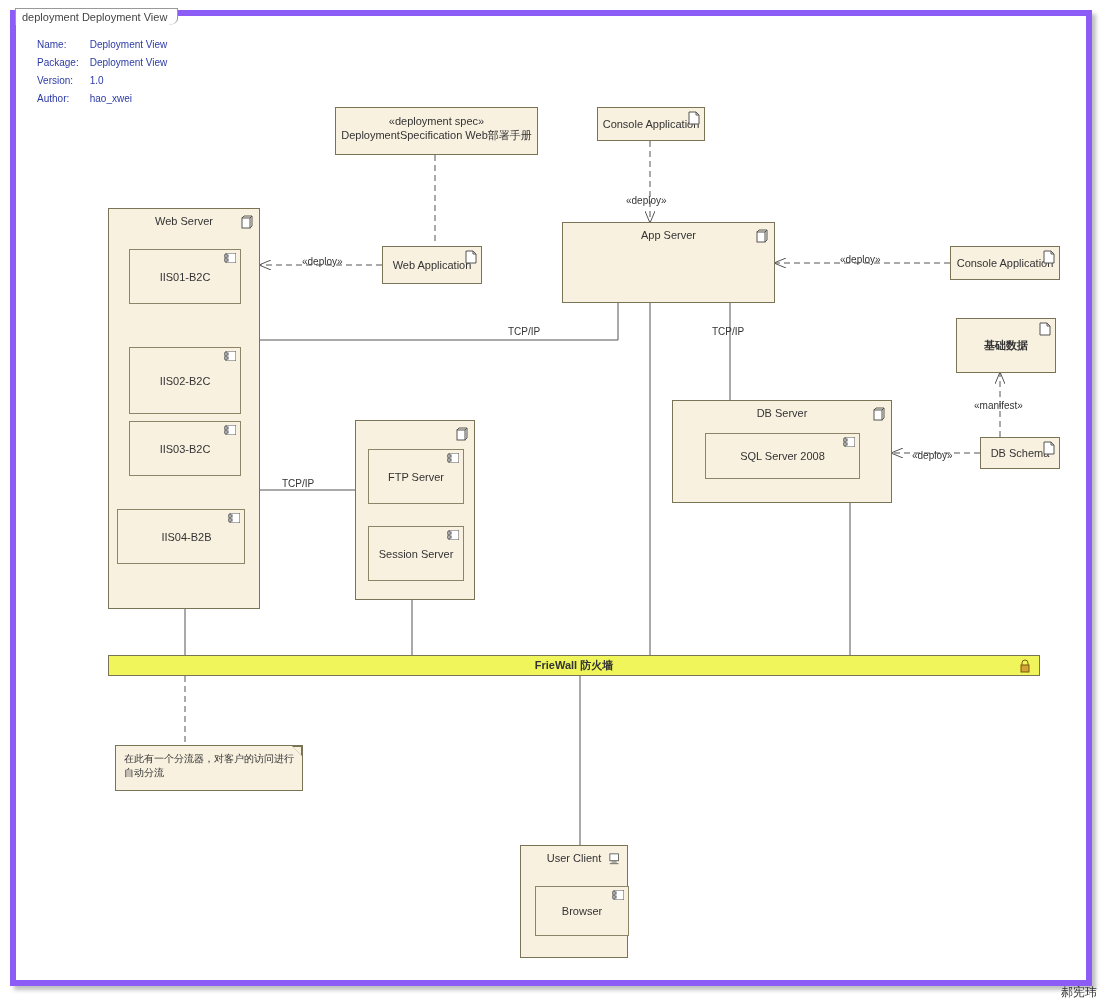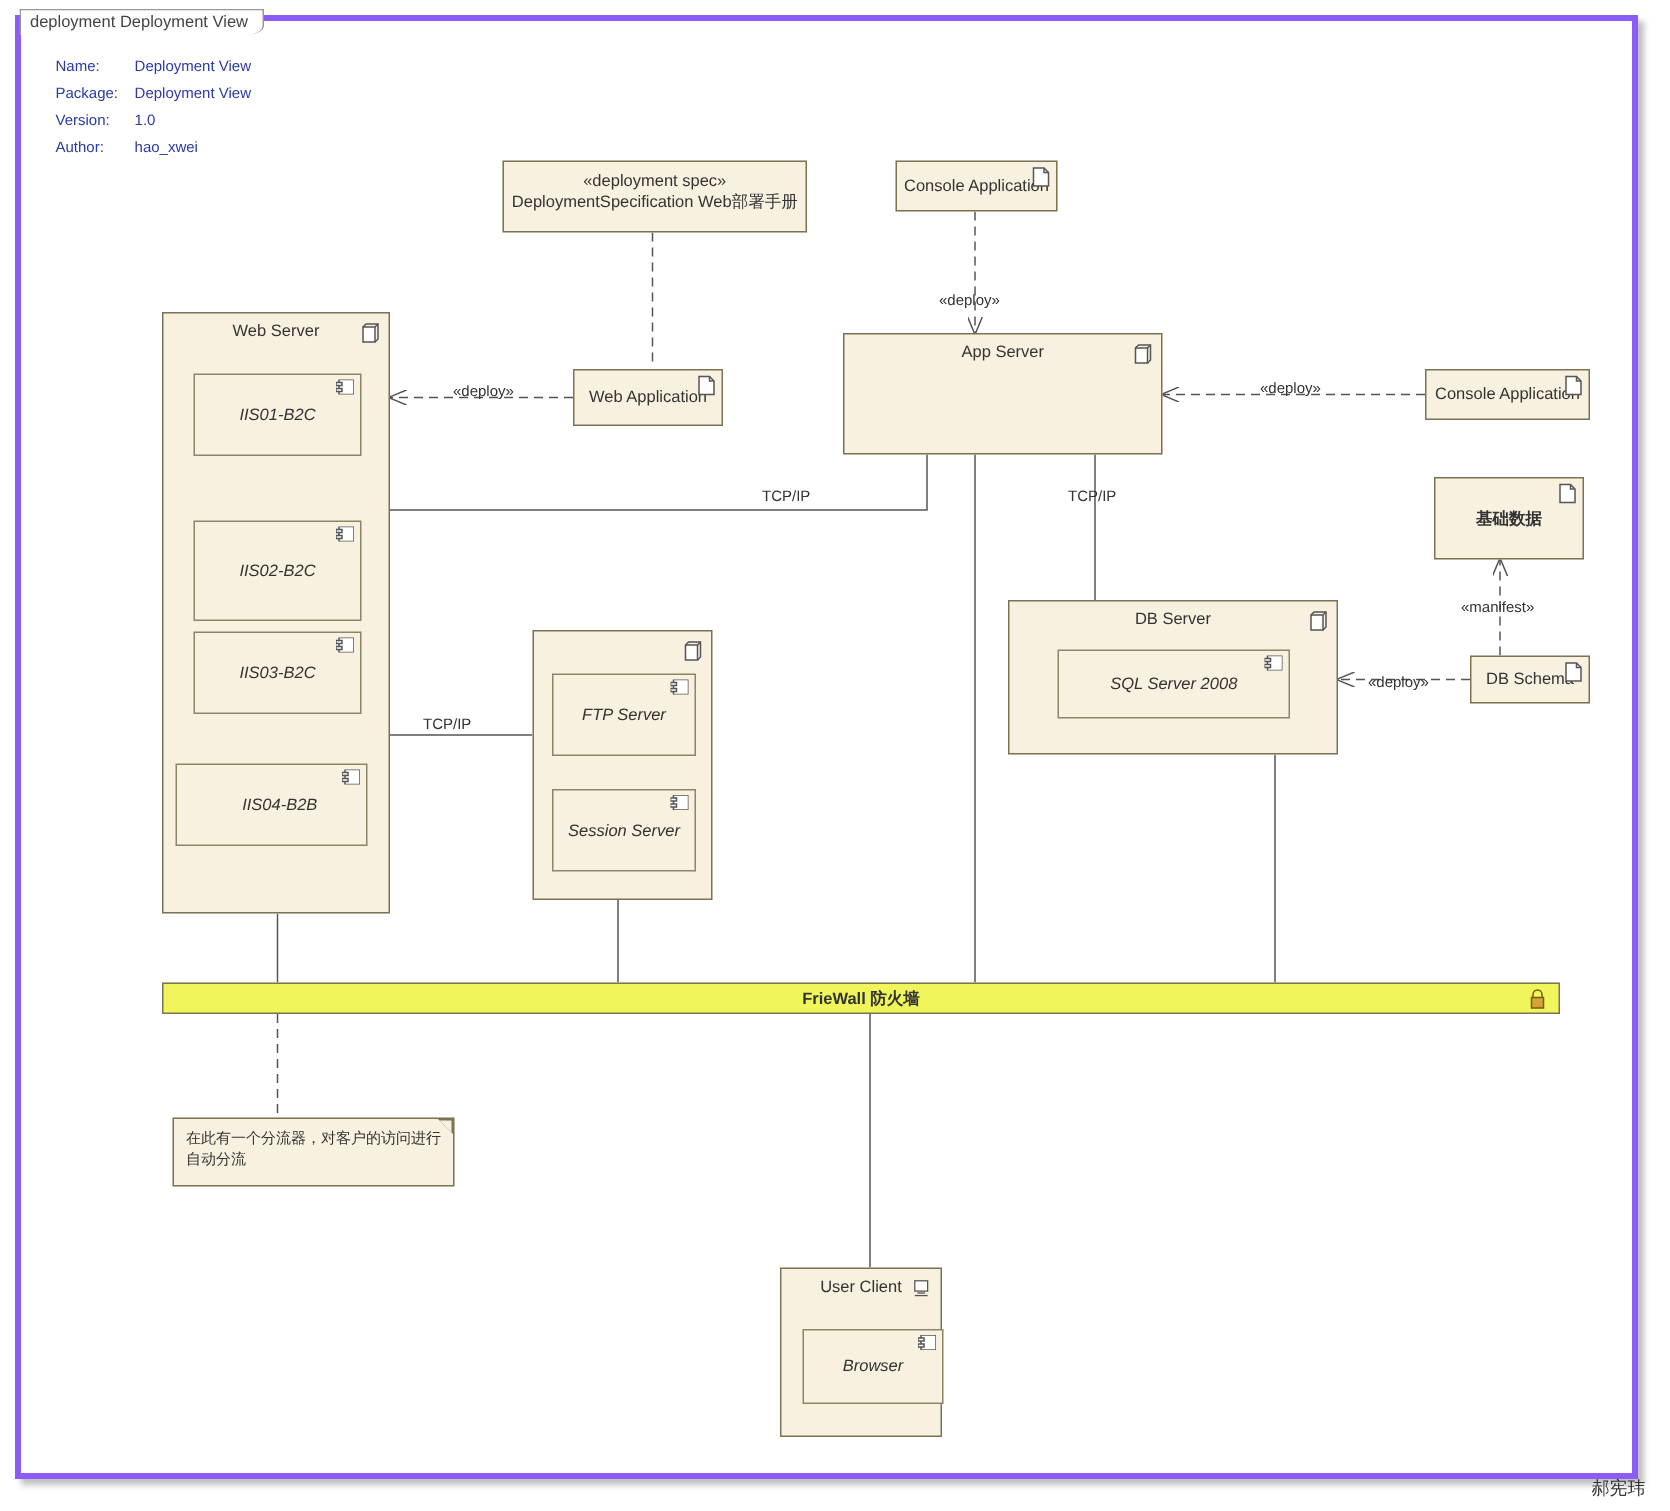--- a/index.html
+++ b/index.html
@@ -1,23 +1,23 @@
 <!DOCTYPE html>
 <html><head>
 <meta charset="utf-8">
 <style>
 html,body{margin:0;padding:0;font-family:Arial,Helvetica,sans-serif;background:#fff;}
 #stage{position:relative;width:1113px;height:1007px;}
-.frame{position:absolute;left:10px;top:10px;width:1082px;height:976px;border:4px solid #8b5cf6;box-shadow:4px 4px 4px rgba(0,0,0,0.25);box-sizing:border-box;}
+.frame{position:absolute;left:10px;top:10px;width:1082px;height:976px;border:6px solid #8b5cf6;box-shadow:4px 4px 4px rgba(0,0,0,0.25);box-sizing:border-box;}
 .title-tab{position:absolute;left:-1px;top:-8px;background:#fff;border:1px solid #999;border-bottom:none;padding:2px 10px 2px 6px;font-size:11px;color:#444;border-radius:0 0 10px 0 / 0 0 6px 0;}
 .meta{position:absolute;left:34px;top:35px;font-size:10px;color:#2b3aa5;line-height:14px;}
 .meta td{font-size:10px;color:#2b3aa5;padding-right:8px;}
 .node,.small{position:absolute;background:#f8f1e0;border:1px solid #7a7356;box-sizing:border-box;}
 .node-label{text-align:center;font-size:11px;color:#333;padding-top:6px;}
-.inner{position:absolute;background:#f8f1e0;border:1px solid #8c8568;box-sizing:border-box;font-size:11px;text-align:right;color:#333;display:flex;align-items:center;justify-content:center;font-style:italic;}
+.inner{position:absolute;background:#f8f1e0;border:1px solid #8c8568;box-sizing:border-box;font-size:11px;text-align:right;color:#333;display:flex;align-items:center;justify-content:center;}
 .compIcon{position:absolute;right:4px;top:3px;width:12px;height:10px;}
 .nodeIcon{position:absolute;right:6px;top:6px;width:12px;height:14px;}
 .spec{position:absolute;background:#f8f1e0;border:1px solid #7a7356;box-sizing:border-box;}
 .spec-label{font-size:11px;text-align:center;line-height:14px;color:#333;padding:6px 4px;}
 .artifact{position:absolute;background:#f8f1e0;border:1px solid #7a7356;box-sizing:border-box;font-size:11px;text-align:center;color:#333;display:flex;align-items:center;justify-content:center;}
 .artIcon{position:absolute;right:4px;top:3px;width:12px;height:14px;}
 .note{position:absolute;background:#f8f1e0;border:1px solid #7a7356;box-sizing:border-box;font-size:10px;color:#333;padding:6px 8px;}
 .note:after{content:"";position:absolute;right:0;top:0;width:0;height:0;border-left:10px solid transparent;border-top:10px solid #7a7356;}
 .note:before{content:"";position:absolute;right:1px;top:1px;width:0;height:0;border-left:8px solid transparent;border-top:8px solid #f8f1e0;z-index:1;}
 .firewall{position:absolute;background:#eff55a;border:1px solid #7a7356;box-sizing:border-box;font-size:11px;font-weight:bold;text-align:center;color:#333;display:flex;align-items:center;justify-content:center;}

